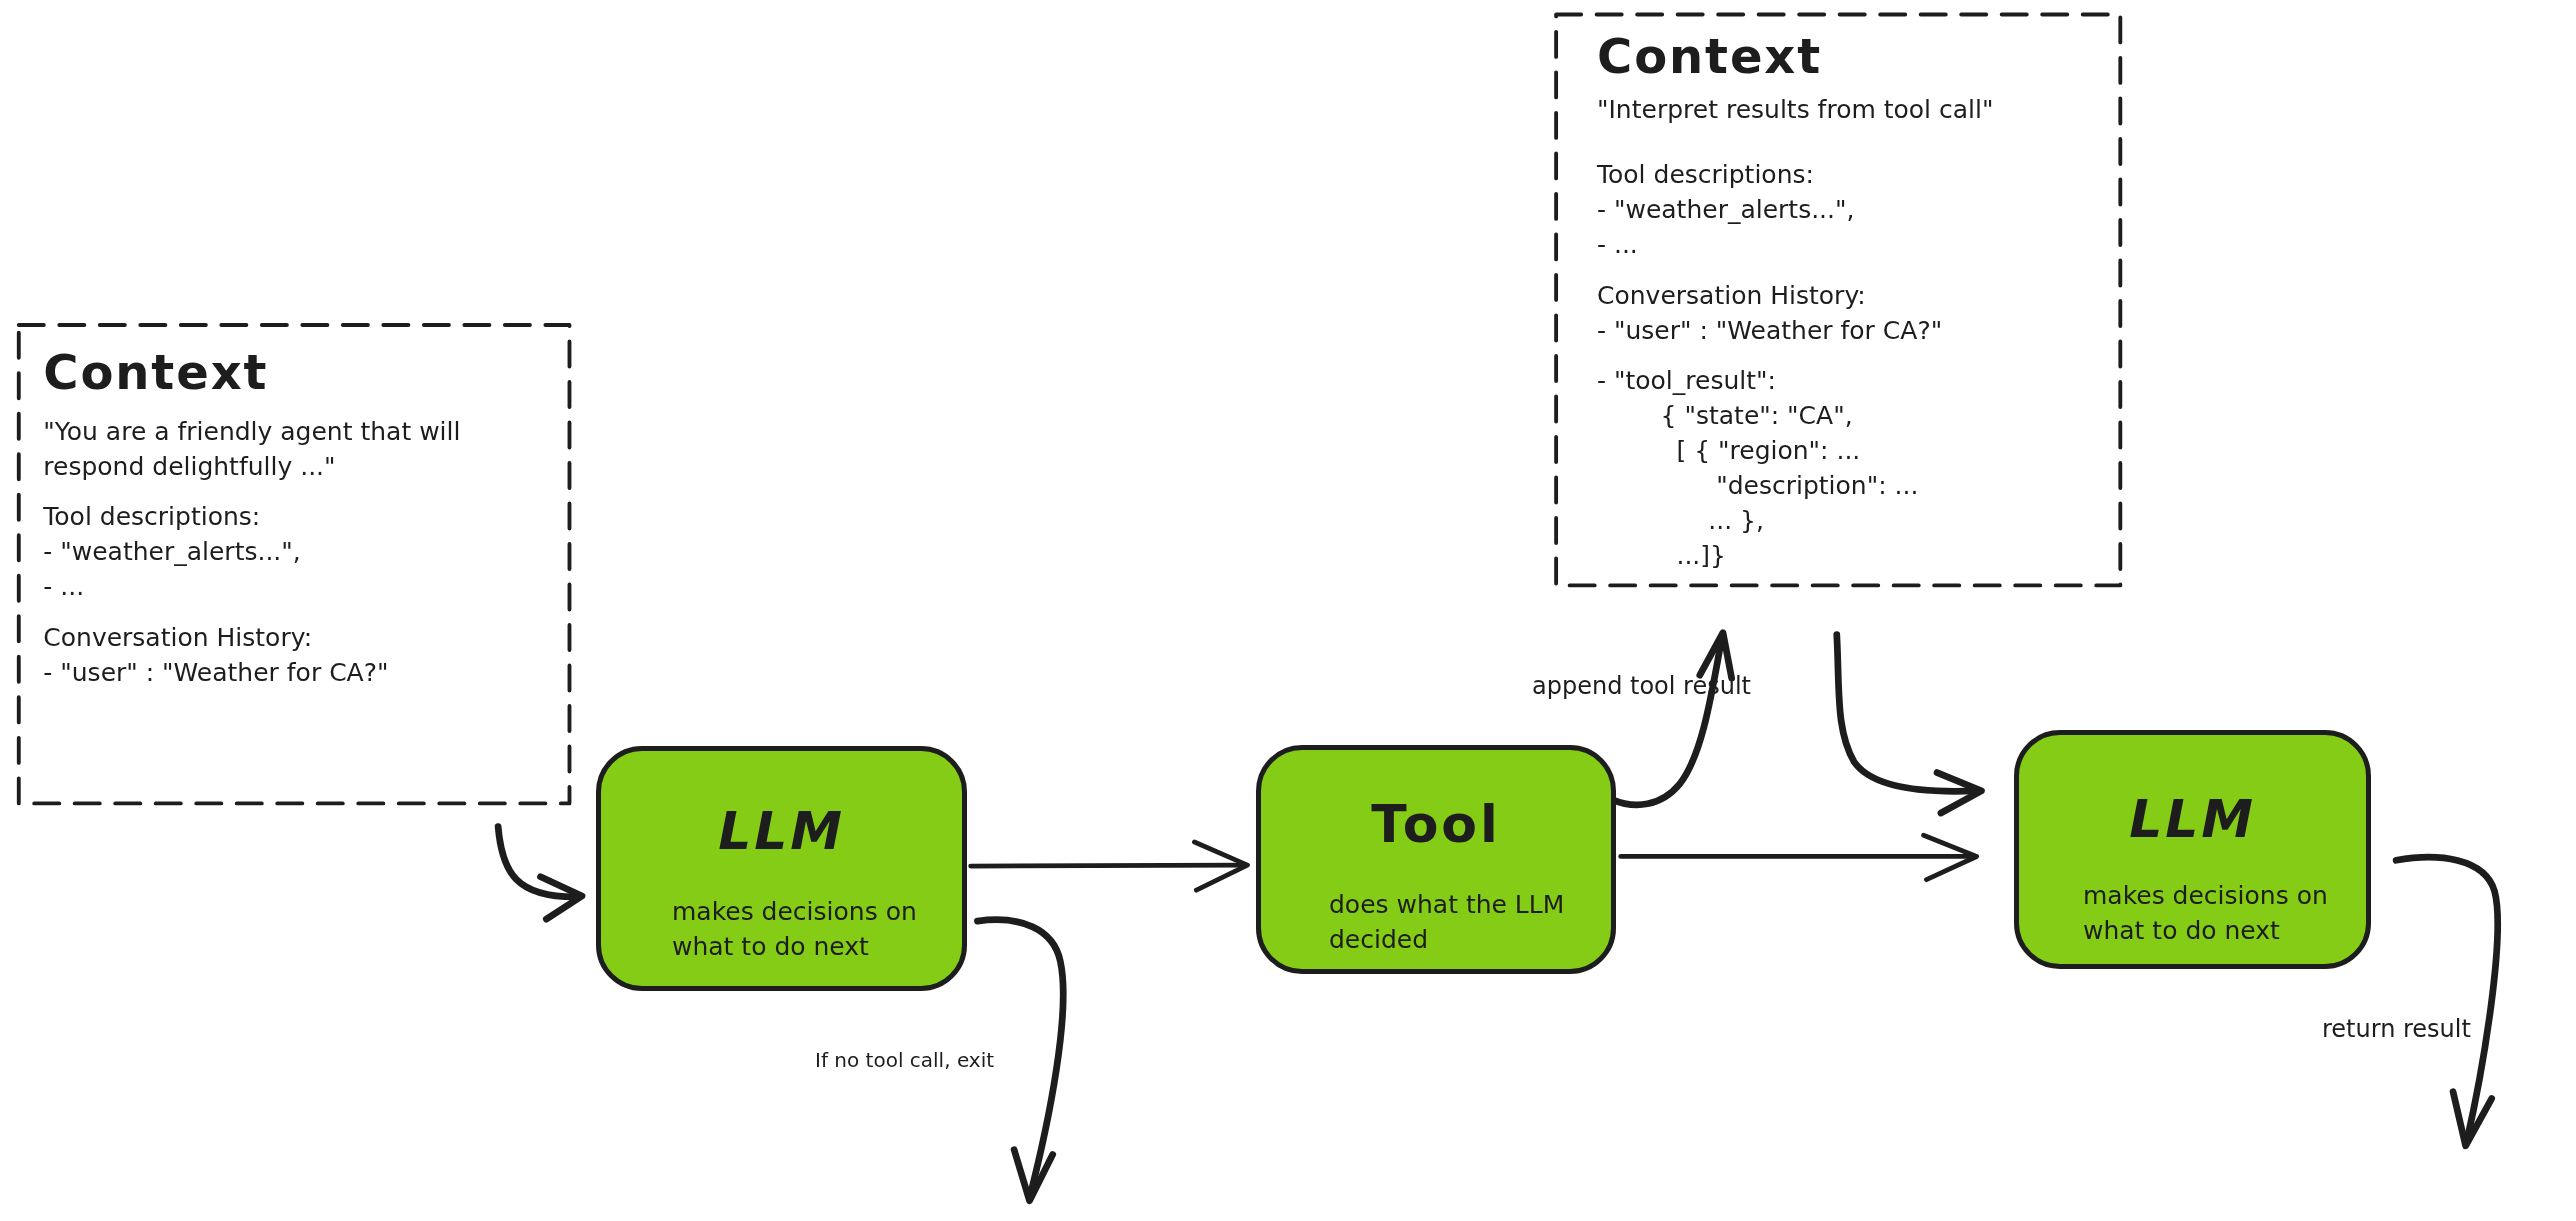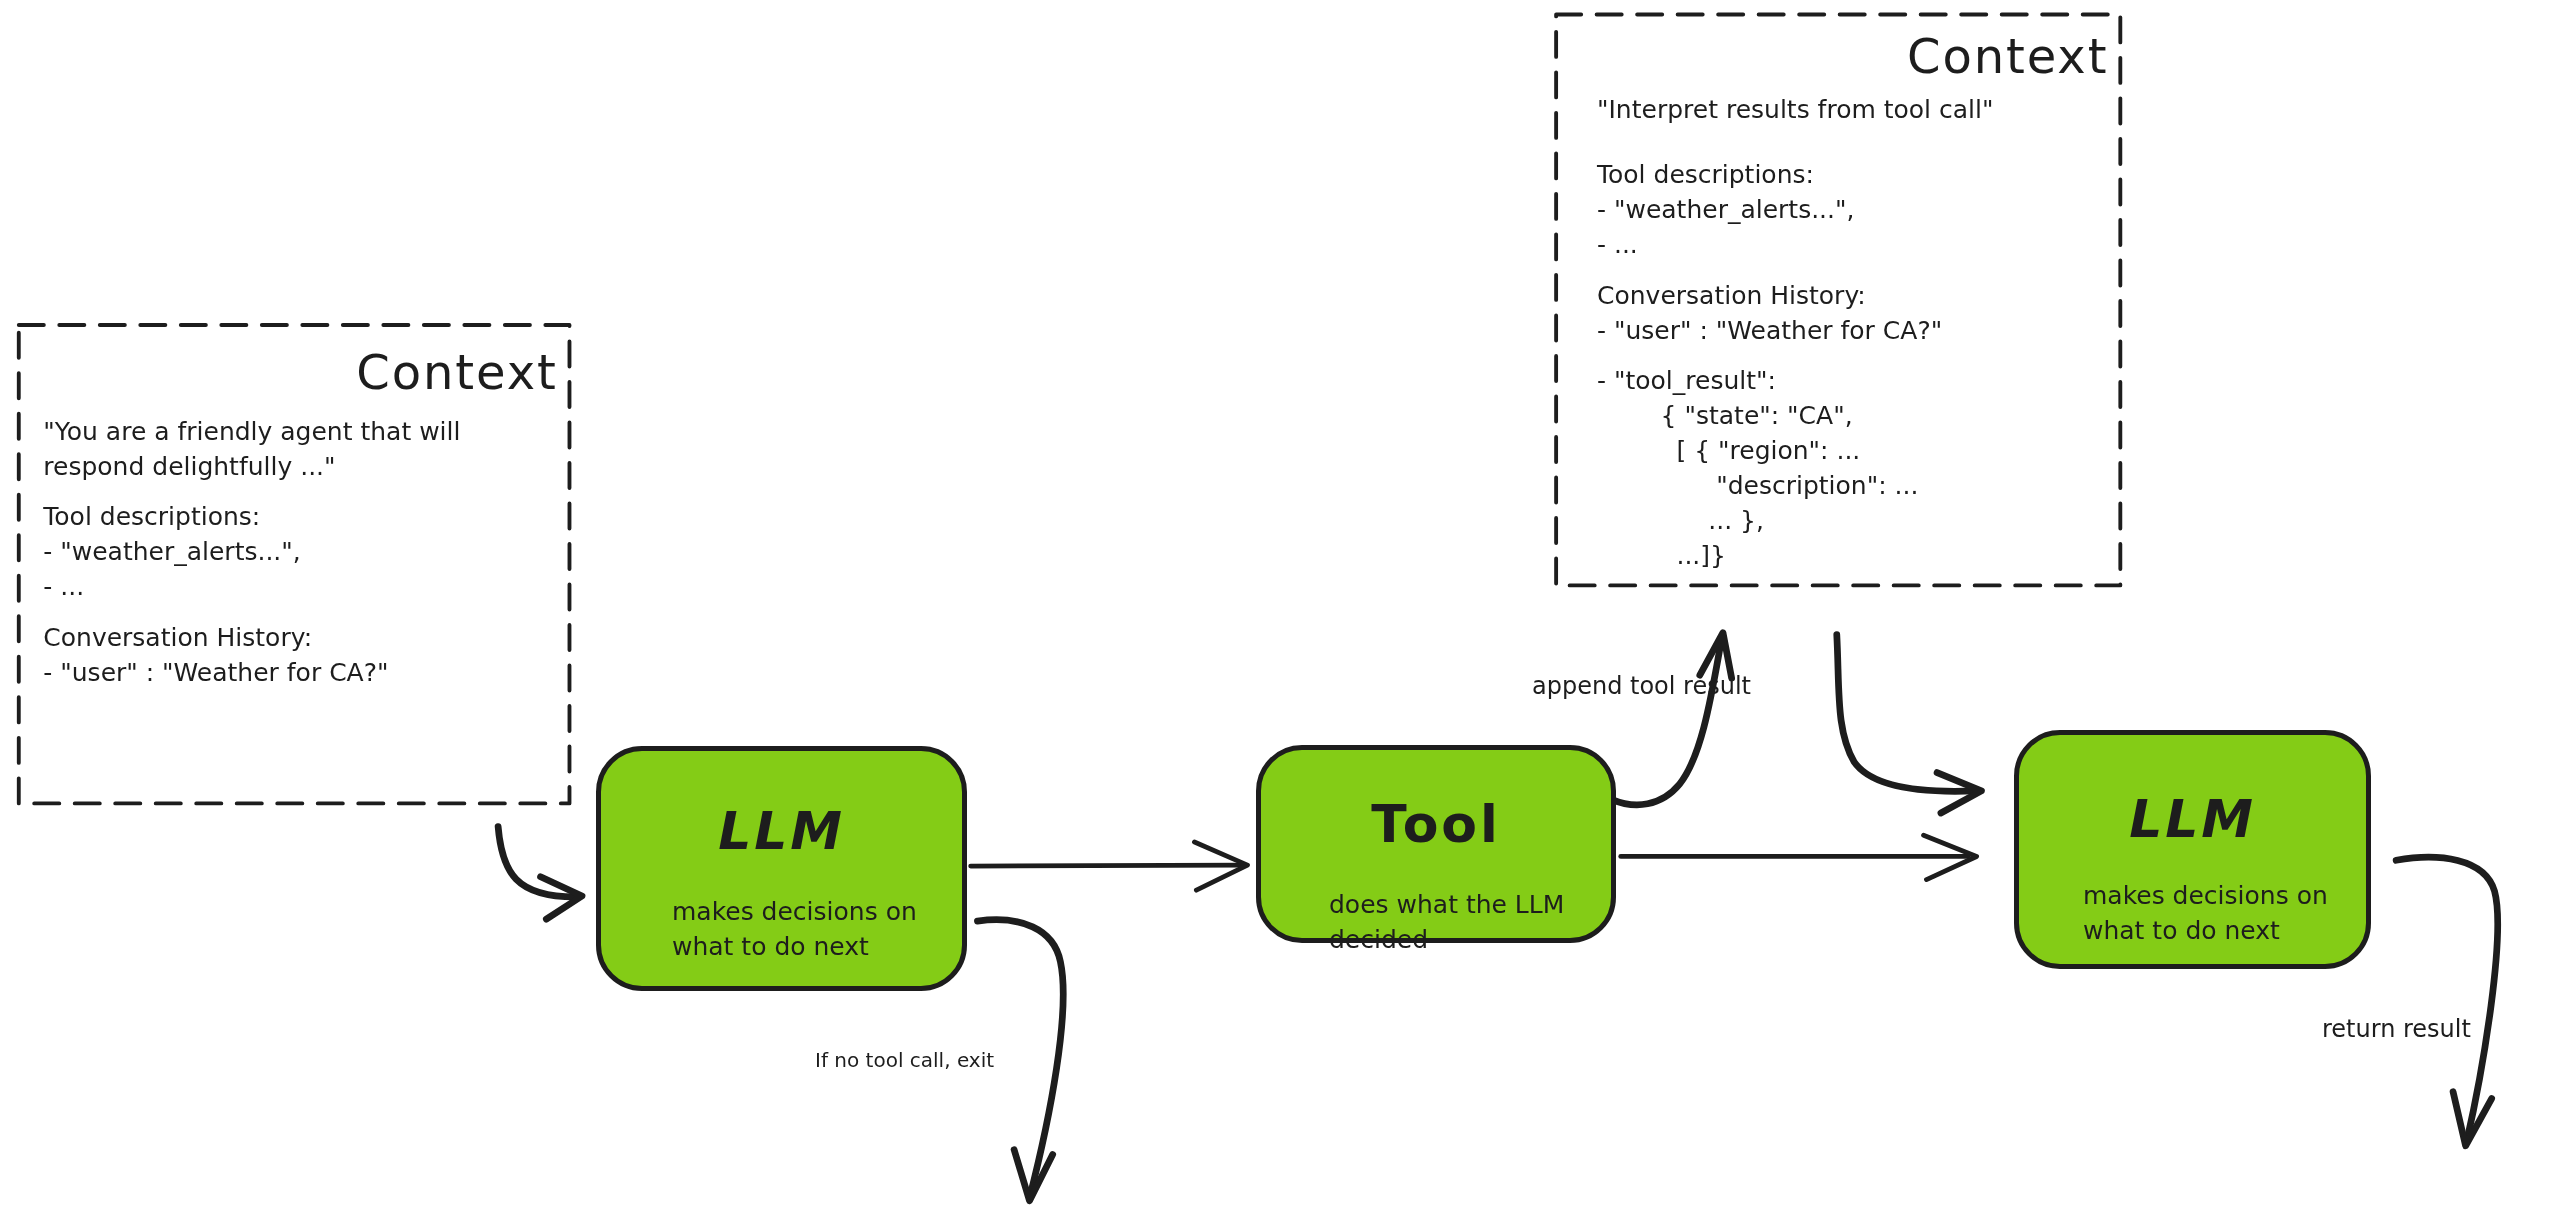--- a/index.html
+++ b/index.html
@@ -21,23 +21,23 @@
     fill: none;
     stroke: #1d1d1d;
     stroke-linecap: round;
     stroke-linejoin: round;
   }
   .ctx-text {
     position: absolute;
     box-sizing: border-box;
   }
   .ctx-title {
-    text-align: right;
+    text-align: left;
     font-size: 48px;
-    font-weight: normal;
+    font-weight: bold;
     letter-spacing: 1.9px;
     line-height: 56px;
   }
   .ctx-body { margin-top: 13.5px; }
   .ctx-line {
     font-size: 25px;
     line-height: 35px;
     white-space: pre;
   }
   .ctx-line:empty { height: 15.4px; }
@@ -153,21 +153,21 @@
   </div>
 
   <div class="node" style="left:596px; top:746px; width:371px; height:245px;">
     <div class="node-title italic" style="top:50px;">LLM</div>
     <div class="node-sub" style="left:71px; top:143px;">
       <div>makes decisions on</div>
       <div>what to do next</div>
     </div>
   </div>
 
-  <div class="node" style="left:1256px; top:745px; width:360px; height:198px;">
+  <div class="node" style="left:1256px; top:745px; width:360px; height:229px;">
     <div class="node-title" style="top:44px;">Tool</div>
     <div class="node-sub" style="left:68px; top:137px;">
       <div>does what the LLM</div>
       <div>decided</div>
     </div>
   </div>
 
   <div class="node" style="left:2014px; top:730px; width:357px; height:239px;">
     <div class="node-title italic" style="top:54px;">LLM</div>
     <div class="node-sub" style="left:64px; top:143px;">

